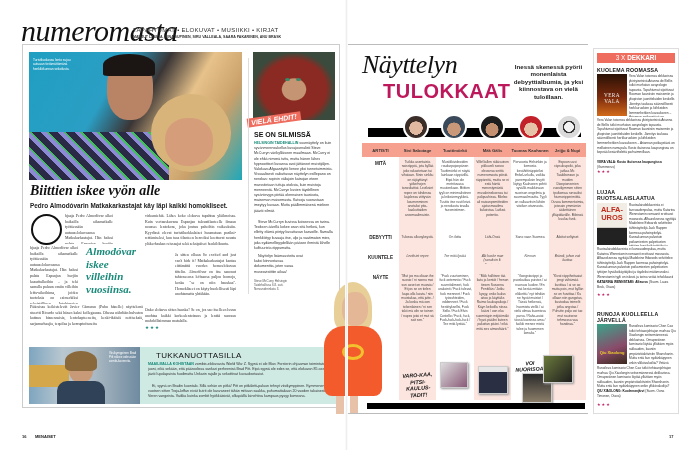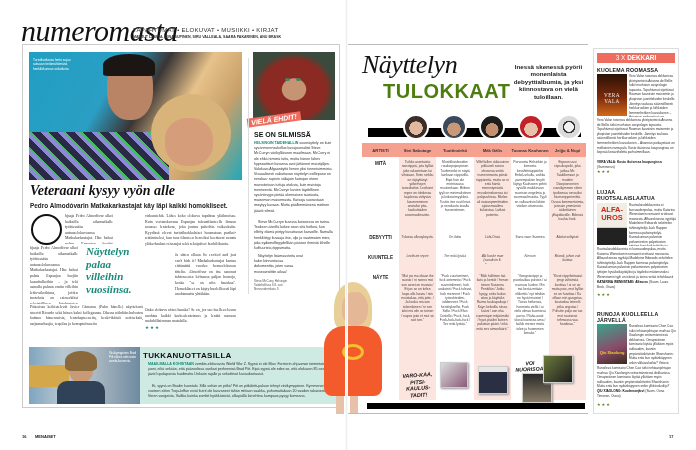--- a/index.html
+++ b/index.html
@@ -9,21 +9,21 @@
 .serif{font-family:"Liberation Serif","DejaVu Serif",serif}
 .section-title{left:21px;top:14px;font-size:30px;font-style:italic;letter-spacing:-0.5px;color:#111}
 .cats{left:133px;top:27px;font-size:6px;letter-spacing:0.3px;color:#333}
 .credits{left:133px;top:35px;font-size:3.6px;font-weight:bold;color:#333}
 .page-frame{border:1px solid #ccc}
 .photo{overflow:hidden}
 .small{font-size:3.6px;line-height:5.2px;color:#333}
 .tiny{font-size:3.2px;line-height:4.6px;color:#333}
 .bodycol{font-size:3.9px;line-height:5.6px;color:#333;text-align:justify}
 .teal{color:#1a8a7a}
-.coral{color:#4d7c0f}
+.coral{color:#be185d}
 .table-col-a{background:#fde5df}
 .sticker{background:#ef6d5f;color:#fff;font-weight:bold;font-style:italic;font-size:7px;padding:1px 4px;transform:rotate(-8deg)}
 .hdr-cell{background:#f6a18f;font-size:4.2px;font-weight:bold;text-align:center;display:flex;align-items:center;justify-content:center;color:#333}
 .rowlabel{font-size:4.6px;font-weight:bold;color:#222;text-align:center}
 .cell{font-size:3.3px;line-height:4.4px;text-align:center;color:#444;padding:0 2px}
 .avatar{width:26px;height:26px;border-radius:50%;border:2px solid #fff;background:#777;overflow:hidden}
 .dekkari-box{border:1px solid #ddd}
 .book-title{font-size:5.2px;font-weight:bold;color:#111;letter-spacing:0.2px}
 .stars{font-size:4px;letter-spacing:1px}
 </style>
@@ -39,30 +39,30 @@
 
 <div class="abs photo" style="left:29px;top:52px;width:213px;height:128px;background:linear-gradient(120deg,#1f9fc2 0%,#2b9ec4 35%,#3a3535 50%,#e7c28a 65%,#c9a06a 80%,#1fa8ba 100%)">
   <div class="abs" style="left:0;top:80px;width:140px;height:48px;background:repeating-linear-gradient(45deg,#2a2a46 0 6px,#8c8ad4 6px 10px,#3fc05a 10px 12px)"></div>
   <div class="abs" style="left:78px;top:8px;width:46px;height:60px;border-radius:40% 40% 45% 45%;background:#b98366"></div>
   <div class="abs" style="left:74px;top:2px;width:52px;height:22px;border-radius:50% 50% 10% 10%;background:#1b1513"></div>
   <div class="abs" style="left:122px;top:42px;width:80px;height:78px;border-radius:50%;background:#d9b47a"></div>
   <div class="abs" style="left:136px;top:66px;width:48px;height:48px;border-radius:45%;background:#d69d7b"></div>
   <div class="abs small" style="left:4px;top:6px;width:40px;color:#fff;font-size:3.2px;line-height:4.4px">Turistiluokassa lento sujuu autuaan tietämättömänä henkilökunnan sekoilusta.</div>
 </div>
 
-<div class="abs serif" style="left:30px;top:183px;font-size:14px;font-weight:bold;font-style:italic;color:#111">Veteraani kysyy vyön alle</div>
+<div class="abs serif" style="left:30px;top:183px;font-size:14px;font-weight:bold;font-style:italic;color:#111">Biittien iskee vyön alle</div>
 <div class="abs" style="left:30px;top:202px;font-size:6.4px;font-weight:bold;color:#222">Pedro Almodóvarin Matkakarkastajat käy läpi kaikki homokliseet.</div>
 
 <div class="abs" style="left:31px;top:214px;width:31px;height:31px;border:2px solid #111;border-radius:50%"></div>
 
 <div class="abs bodycol serif" style="left:65px;top:214px;width:48px;height:30px;overflow:hidden">hjaaja Pedro Almodóvar alkoi haikailla aikamatkalle työtäessään uutuuselokuvaansa Matkakarkastajat. Hän halusi palata Espanjan hurjiin kasaritalkoihin – ja teki samalla paluun omiin villeihin leffa-aikoihinsa, joiden tuotoksia on esimerkiksi seksiställinen Intohimojen labyrintti (1982). Kun Almodóvarin edellinen elokuva Iho jonka alla (2011) käsitteli traagista aihetta, Matkakarkastajat on täyttä alapään ilotulitusta. Navan alle painotaan alkuminuuteilla, eikä siellä enää nousta.</div>
 <div class="abs bodycol serif" style="left:30px;top:246px;width:48px;height:58px;overflow:hidden">hjaaja Pedro Almodóvar alkoi haikailla aikamatkalle työtäessään uutuuselokuvaansa Matkakarkastajat. Hän halusi palata Espanjan hurjiin kasaritalkoihin – ja teki samalla paluun omiin villeihin leffa-aikoihinsa, joiden tuotoksia on esimerkiksi seksiställinen Intohimojen labyrintti (1982). Kun Almodóvarin edellinen elokuva Iho jonka alla (2011) käsitteli traagista aihetta, Matkakarkastajat on täyttä alapään ilotulitusta. Navan alle painotaan alkuminuuteilla, eikä siellä enää nousta.</div>
 <div class="abs bodycol serif" style="left:30px;top:305px;width:113px;height:28px;overflow:hidden">Pääosissa keikistelevät Javier Cámaran (Puhu hänelle) näyttelemä stuertti Ricardo sekä hänen kaksi kollegaansa. Ohessa nähdään hulvaton kattaus bisnesnaisia, lentokapteeneita, keski-ikäisiä nettiseksiä, sarjamurhaajia, tequilaa ja korruptoituneita</div>
 
-<div class="abs serif teal" style="left:86px;top:245px;width:60px;font-size:11px;font-weight:bold;font-style:italic;line-height:12.5px">Näyttelyn palaa villeihin vuosiinsa.</div>
+<div class="abs serif teal" style="left:86px;top:245px;width:60px;font-size:11px;font-weight:bold;font-style:italic;line-height:12.5px">Almodóvar iskee villeihin vuosiinsa.</div>
 
 <div class="abs bodycol serif" style="left:145px;top:214px;width:91px;height:38px;overflow:hidden">virkamiehiä. Lähes koko elokuva tapahtuu yläilmoissa. Kuin vertauskuvana Espanjan taloustilanteelle ilmaan noussee lentokone, joka joutuu pahoihin vaikeuksiin. Kyydissä olevat turistiluokkalaiset huumataan pariksi-rettämiseksi, kun taas tilanteen herroiksi koettavat nousta yläkerhaskan reissaajat sekä seksipäiset henkilökunta.</div>
 <div class="abs bodycol serif" style="left:175px;top:253px;width:61px;height:54px;overflow:hidden">Ja sitten ollaan So excited and just can't hide it! Matkakarkastajat kantaa eittämättä vuoden homoelokuvan tittelin. Almodóvar on itse sanonut tahtoneensa leffaansa paljon homoja, koska "se on niin hauskaa". Homokliseet on käyty huolellisesti läpi unohtamatta yhtäkään.</div>
 <div class="abs bodycol serif" style="left:145px;top:308px;width:91px;height:16px;overflow:hidden">Onko elokuva sitten hauska? Se on, jos sao itselleen luvan unohtaa kaikki korkealentoisuus ja lentää suoraan mahdollisimman matalalla.</div>
 <div class="abs teal" style="left:145px;top:325px;font-size:4.5px;letter-spacing:1px">★★★</div>
 
 <div class="abs photo" style="left:253px;top:52px;width:82px;height:68px;background:radial-gradient(ellipse at 50% 55%,#c59472 0 20%,#8b2a22 22% 55%,#3a4a3c 70%)">
   <div class="abs" style="left:32px;top:26px;width:5px;height:3px;background:#3a8a6a;border-radius:50%"></div>
   <div class="abs" style="left:43px;top:26px;width:5px;height:3px;background:#3a8a6a;border-radius:50%"></div>
 </div>
@@ -80,21 +80,21 @@
 
 <div class="abs photo" style="left:29px;top:347px;width:111px;height:57px;background:linear-gradient(90deg,#7ea5bf 0%,#b8c7d0 30%,#a9b8c2 60%,#6f8aa0 100%)">
   <div class="abs" style="left:0;top:18px;width:40px;height:22px;background:#d4a74a"></div>
   <div class="abs" style="left:40px;top:8px;width:24px;height:28px;border-radius:45%;background:#c99a78"></div>
   <div class="abs" style="left:36px;top:4px;width:32px;height:20px;border-radius:50% 50% 20% 20%;background:#8a6a3c"></div>
   <div class="abs" style="left:28px;top:34px;width:48px;height:24px;background:#2f4258;border-radius:10px 10px 0 0"></div>
   <div class="abs" style="left:80px;top:4px;width:28px;color:#fff;font-size:3px;line-height:4px">Viisikymppinen Brad Pitt näkee edessään zombi-kavereita.</div>
 </div>
 
 <div class="abs" style="left:140px;top:347px;width:199px;height:57px;background:#cfe9e3"></div>
-<div class="abs" style="left:143px;top:351px;font-size:8px;font-weight:bold;color:#111;letter-spacing:0.3px">TUKKANUOTTASILLA</div>
+<div class="abs" style="left:156px;top:351px;font-size:8px;font-weight:normal;color:#111;letter-spacing:0.3px">TUKKANUOTTASILLA</div>
 <div class="abs small" style="left:148px;top:362px;width:188px;height:22px;overflow:hidden">
   <span class="teal" style="font-weight:bold">MAAILMALLA KOHISTAAN</span>
   <span>zombie-elokuvasta World War Z. Syynä ei ole Marc Forsterin ohjaaman toimintatarinan juoni, eikä sekään, että pääroolissa sankari perheenisä Brad Pitt. Eipä syynä ole edes se, että elokuvan 85 asetta jävät lupalapuista huolimatta Unkarin rajalle ja sekoittivat kuvauksetauiut.</span>
 </div>
 <div class="abs small" style="left:148px;top:384px;width:188px;height:20px;overflow:hidden;text-indent:4px">Ei, syynä on Bradin kuontalo. Sillä sehän on pitkä! Pitt on pitkäletti-paluun tehnyt viisikymppinen. Kymmenen vuotsen sitten Troja-leffan eivät kutrit ole kasvaneet tähän mittaan saakka, puhumattakaan 20 vuoden takaisesta Veren vangeista. Vaikka kuinka zombit hyökkäisivät, olkapäillä lainehtiva kampaus pysyy komeana.</div>
 
 <div class="abs" style="left:22px;top:434px;font-size:4px;font-weight:bold">16</div>
 <div class="abs" style="left:35px;top:434px;font-size:4px;font-weight:bold">MENAISET</div>
 
 <div class="abs" style="left:348px;top:44px;width:240px;height:1px;background:#bbb"></div>

